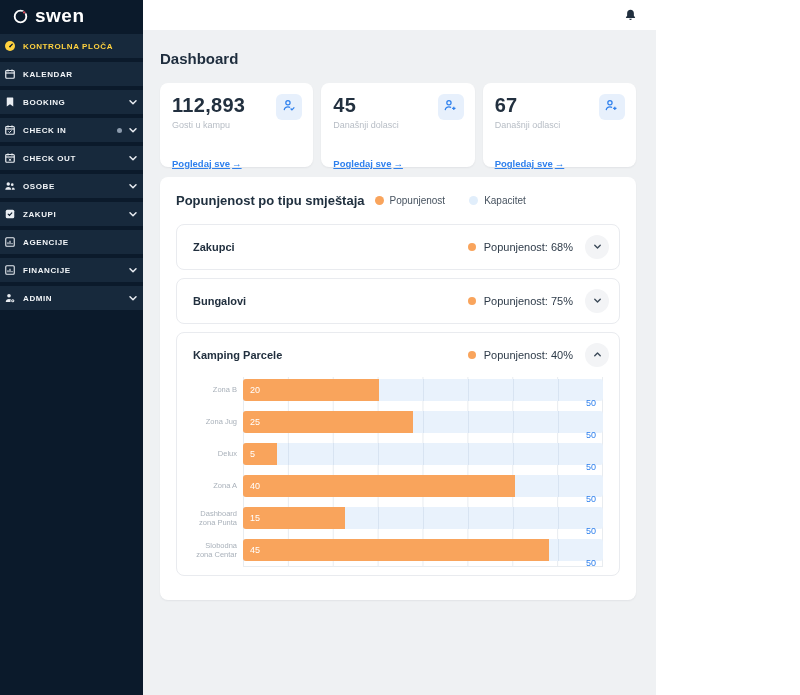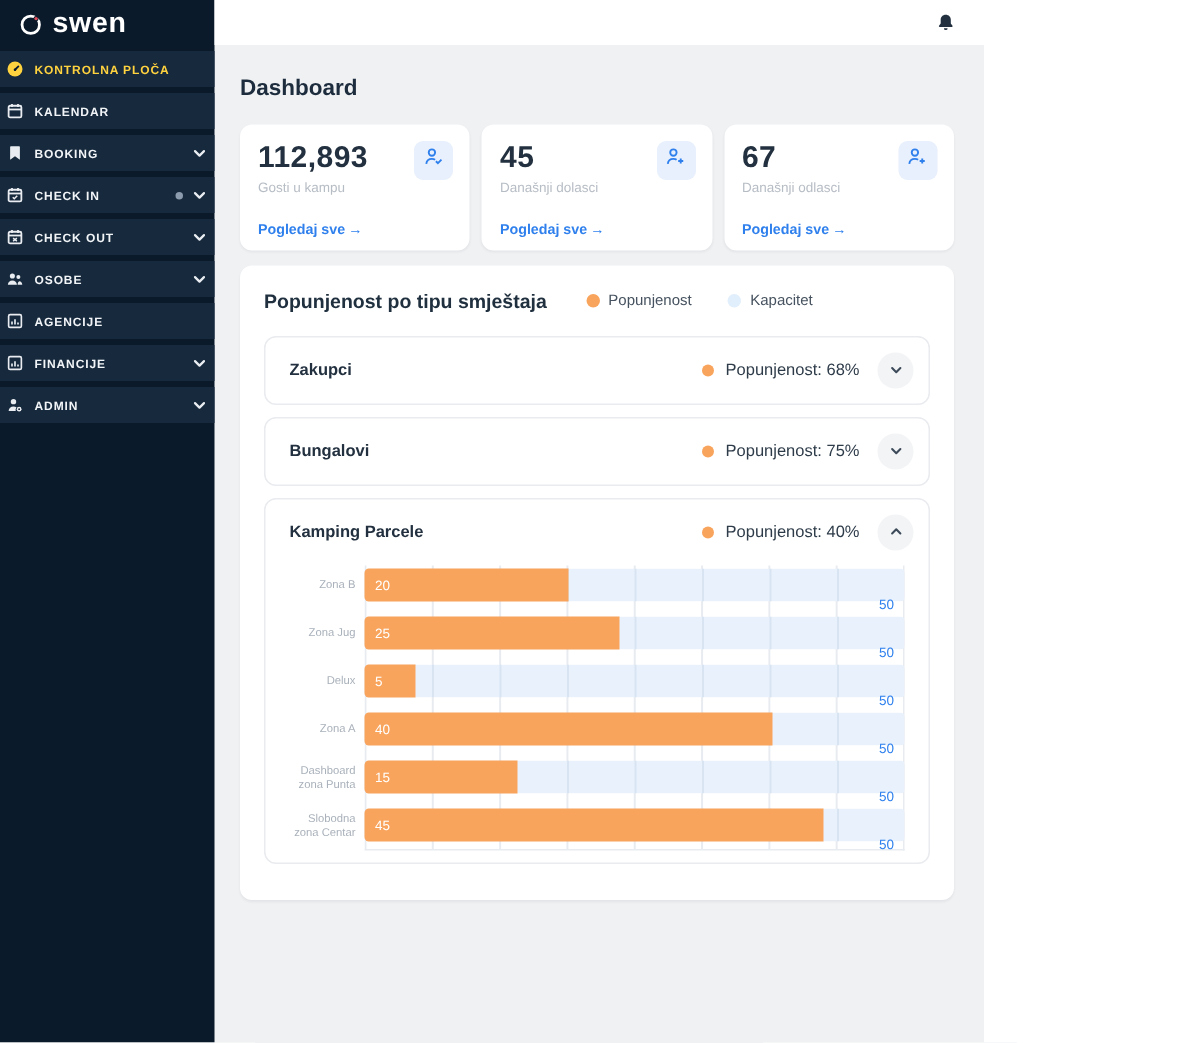--- a/index.html
+++ b/index.html
@@ -29,28 +29,28 @@
   .topbar svg { width:15px; height:15px; color:#22303F; cursor:pointer; }
   .content { flex:1; padding:20px 20px 0 17px; }
   .page-title { font-size:15px; font-weight:700; color:#1E2D3D; margin-bottom:16px; }
 
   
   .stats { display:flex; gap:8px; margin-bottom:10px; }
   .stat-card { flex:1; background:#fff; border-radius:8px; height:84px; padding:11px 12px; position:relative;
                box-shadow:0 1px 2px rgba(16,24,40,.06); }
   .stat-value { font-size:20px; font-weight:700; color:#22303F; letter-spacing:0.3px; }
   .stat-label { font-size:9px; color:#B7BDC5; margin-top:3px; }
-  .stat-link { font-size:9.5px; font-weight:700; color:#2F80ED; margin-top:18px; display:inline-flex; align-items:center; gap:2px; cursor:pointer; }
+  .stat-link { font-size:9.5px; font-weight:700; color:#2F80ED; margin-top:28px; display:inline-flex; align-items:center; gap:2px; cursor:pointer;text-decoration:underline; }
   .stat-iconbox { position:absolute; top:11px; right:11px; width:26px; height:26px; border-radius:6px;
                   background:#E7F0FC; color:#2F80ED; display:flex; align-items:center; justify-content:center; }
   .stat-iconbox svg { width:15px; height:15px; }
 
   
   .panel { background:#fff; border-radius:8px; padding:16px; box-shadow:0 1px 2px rgba(16,24,40,.06); }
-  .panel-head { display:flex; align-items:center; gap:26px; margin-bottom:16px; }
+  .panel-head { display:flex; align-items:center; gap:10px; margin-bottom:16px; }
   .panel-title { font-size:13px; font-weight:700; color:#20303F; }
   .legend { display:flex; align-items:center; gap:24px; }
   .legend-item { display:flex; align-items:center; gap:6px; }
   .legend-dot { width:9px; height:9px; border-radius:50%; }
   .legend-label { font-size:10px; color:#46525F; }
 
   .acc-block { border:1px solid #E9EBEF; border-radius:8px; margin-bottom:8px; background:#fff; }
   .acc-head { height:44px; display:flex; align-items:center; padding:0 10px 0 16px; cursor:pointer; }
   .acc-name { font-size:11px; font-weight:700; color:#22303F; }
   .acc-right { margin-left:auto; display:flex; align-items:center; gap:8px; }
@@ -169,20 +169,36 @@
         <div class="nav-item">
           <span class="icon">
             <svg viewBox="0 0 24 24" fill="currentColor">
               <circle cx="8.5" cy="8" r="3.4"></circle>
               <circle cx="16.5" cy="9.3" r="2.7"></circle>
               <path d="M2.5 19.5c0-3.4 2.6-5.6 6-5.6s6 2.2 6 5.6z"></path>
               <path d="M15.5 19.5c0-2 .9-3.6 2.3-4.4 2.1.2 3.7 1.9 3.9 4.4z"></path>
             </svg>
           </span>
           <span class="nav-label">OSOBE</span>
+          <span class="nav-right">
+            <span class="icon">
+              <svg viewBox="0 0 24 24" fill="none" stroke="currentColor" stroke-width="3" stroke-linecap="round" stroke-linejoin="round">
+                <path d="M6 9.5l6 6 6-6"></path>
+              </svg>
+            </span>
+          </span>
+        </div>
+        <div class="nav-item">
+          <span class="icon">
+            <svg viewBox="0 0 24 24">
+              <rect x="3.5" y="3.5" width="17" height="17" rx="3" fill="currentColor"></rect>
+              <path d="M8.3 12.3l2.6 2.6 4.8-5.2" fill="none" stroke="#0B1A2B" stroke-width="2.2" stroke-linecap="round"></path>
+            </svg>
+          </span>
+          <span class="nav-label">ZAKUPI</span>
           <span class="nav-right">
             <span class="icon">
               <svg viewBox="0 0 24 24" fill="none" stroke="currentColor" stroke-width="3" stroke-linecap="round" stroke-linejoin="round">
                 <path d="M6 9.5l6 6 6-6"></path>
               </svg>
             </span>
           </span>
         </div>
         <div class="nav-item">
           <span class="icon">

